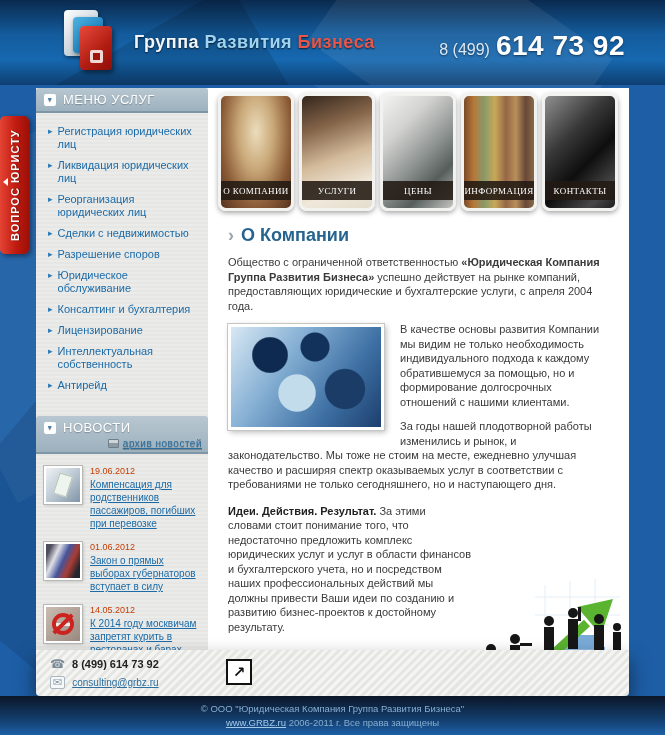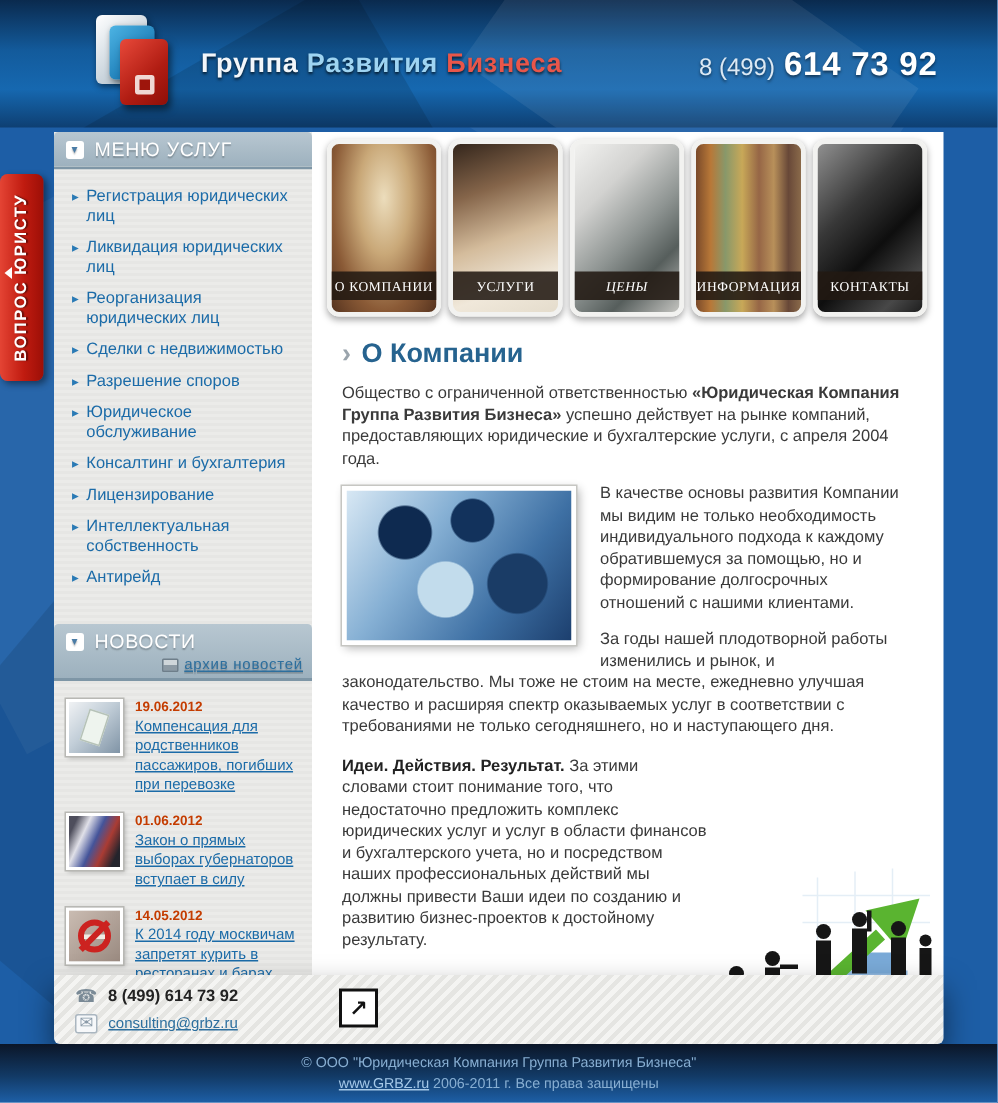--- a/index.html
+++ b/index.html
@@ -29,21 +29,21 @@
   .lm-hole { position:absolute; left:10px; top:24px; width:13px; height:13px; border-radius:2px;
     background:#9e150c; border:3px solid #f0d8d4; }
   .logo-words { font-weight:bold; font-size:18px; letter-spacing:0.5px; text-shadow:0 1px 2px rgba(0,0,0,0.7); white-space:nowrap; }
   .logo-words .w1 { color:#f2f6fa; }
   .logo-words .w2 { color:#9ed4f2; }
   .logo-words .w3 { color:#e8564a; }
   .logo-sub { margin-top:6px; font-family:"Liberation Serif","DejaVu Serif",serif; font-size:10px; letter-spacing:5px;
     color:#eef3f8; text-shadow:0 1px 2px rgba(0,0,0,0.6); }
   .phone-top { position:absolute; right:40px; top:30px; color:#fff; white-space:nowrap; text-shadow:0 1px 2px rgba(0,0,0,0.5); }
   .phone-top .pp { font-size:16px; color:#dce9f4; margin-right:6px; }
-  .phone-top .pn { font-size:22px; font-weight:bold; letter-spacing:0.5px;text-align:center; }
+  .phone-top .pn { font-size:28px; font-weight:bold; letter-spacing:0.5px;text-align:center; }
 
   
   .qtab { position:absolute; left:0; top:116px; width:29px; height:138px; border-radius:5px;
     background:linear-gradient(90deg,#e44434 0%,#c01b10 55%,#9c0f07 100%);
     box-shadow:2px 2px 5px rgba(0,0,0,0.45); cursor:pointer; z-index:5; }
   .qtab-label { position:absolute; left:0; top:0; width:100%; height:100%; display:flex; align-items:center; justify-content:center;
     writing-mode:vertical-rl; transform:rotate(180deg); color:#fff; font-size:11px; font-weight:bold; letter-spacing:1px;
     text-shadow:0 1px 1px rgba(0,0,0,0.5); }
   .qtab-arrow { position:absolute; left:3px; top:62px; width:0; height:0;
     border-top:4px solid transparent; border-bottom:4px solid transparent; border-right:5px solid #fff; }
@@ -75,33 +75,33 @@
   .news-thumb { flex:0 0 38px; width:38px; height:38px; border:2px solid #fff; outline:1px solid #b8b8b4;
     box-shadow:1px 1px 3px rgba(0,0,0,0.25); position:relative; overflow:hidden; }
   .nt1 { background:linear-gradient(135deg,#f0f2f4 0%,#c2ced8 45%,#8094a6 100%); }
   .nt1 .paper { position:absolute; left:10px; top:6px; width:14px; height:22px; background:#eef4ee; border:1px solid #b6c2b8; transform:rotate(18deg); }
   .nt2 { background:linear-gradient(115deg,#4e4e5c 12%,#e0e0e8 30%,#44549a 50%,#aa3c34 68%,#24242c 88%); }
   .nt3 { background:linear-gradient(135deg,#cabcb2 0%,#9a8a80 100%); }
   .nt3 .ring { position:absolute; left:6px; top:6px; width:22px; height:22px; border:4px solid #cc2320; border-radius:50%; }
   .nt3 .bar { position:absolute; left:4px; top:15px; width:26px; height:4px; background:#cc2320; transform:rotate(-45deg); }
   .nt3 .cig { position:absolute; left:10px; top:16px; width:14px; height:3px; background:#f0ece4; }
   .news-meta { flex:1; }
-  .news-date { color:#c43c00; font-size:9px; font-weight:bold; margin-bottom:2px; }
+  .news-date { color:#c43c00; font-size:9px; font-weight:normal; margin-bottom:2px; }
   .news-link { color:#1b6ba8; font-size:10px; line-height:13px; text-decoration:underline; cursor:pointer; display:block; }
 
   
   .tiles { display:flex; gap:5px; padding:5px 0 0 10px; }
   .tile { position:relative; width:76px; height:118px; border:3px solid #f2f2f0; border-radius:8px; overflow:hidden;
     box-shadow:0 2px 5px rgba(0,0,0,0.35); cursor:pointer; background:#888; }
   .tile-label { position:absolute; left:0; right:0; bottom:8px; height:19px; background:rgba(34,25,18,0.88);
     color:#fff; font-family:"Liberation Serif","DejaVu Serif",serif; font-size:9px; letter-spacing:0.4px;
     display:flex; align-items:center; justify-content:center; white-space:nowrap; }
   .tp-office { background:radial-gradient(ellipse at 50% 32%,#ecddbc 0%,#c9a878 35%,#8a5a36 70%,#54321e 100%); }
   .tp-writing { background:linear-gradient(160deg,#34261c 0%,#85654a 28%,#d4bc9c 55%,#f0e8da 80%,#e4dccc 100%); }
-  .tp-calc { background:linear-gradient(135deg,#f2f2f0 0%,#d2d2d0 28%,#8e9492 55%,#565e5c 75%,#c4c4c0 100%);font-style:italic; }
+  .tp-calc { background:linear-gradient(135deg,#f2f2f0 0%,#d2d2d0 28%,#8e9492 55%,#565e5c 75%,#c4c4c0 100%); }
   .tp-books { background:linear-gradient(90deg,#7a4a2a 0%,#b87838 14%,#88986a 28%,#c8a858 44%,#966646 60%,#b8905a 74%,#684838 88%,#8a6a4a 100%); }
   .tp-phone { background:linear-gradient(135deg,#909090 0%,#383838 35%,#0e0e0e 60%,#484848 85%,#1e1e1e 100%); }
 
   
   .cinner { padding:0 20px; position:relative; height:439px; }
   .sec-head { margin-top:14px; display:flex; align-items:center; }
   .sec-arrow { color:#9aa4ac; font-size:18px; font-weight:bold; margin-right:7px; }
   .sec-title { color:#26638f; font-size:18px; font-weight:bold; }
   .para { font-size:11px; color:#3a3a3a; line-height:14.5px; }
   .p1 { margin-top:9px; }

